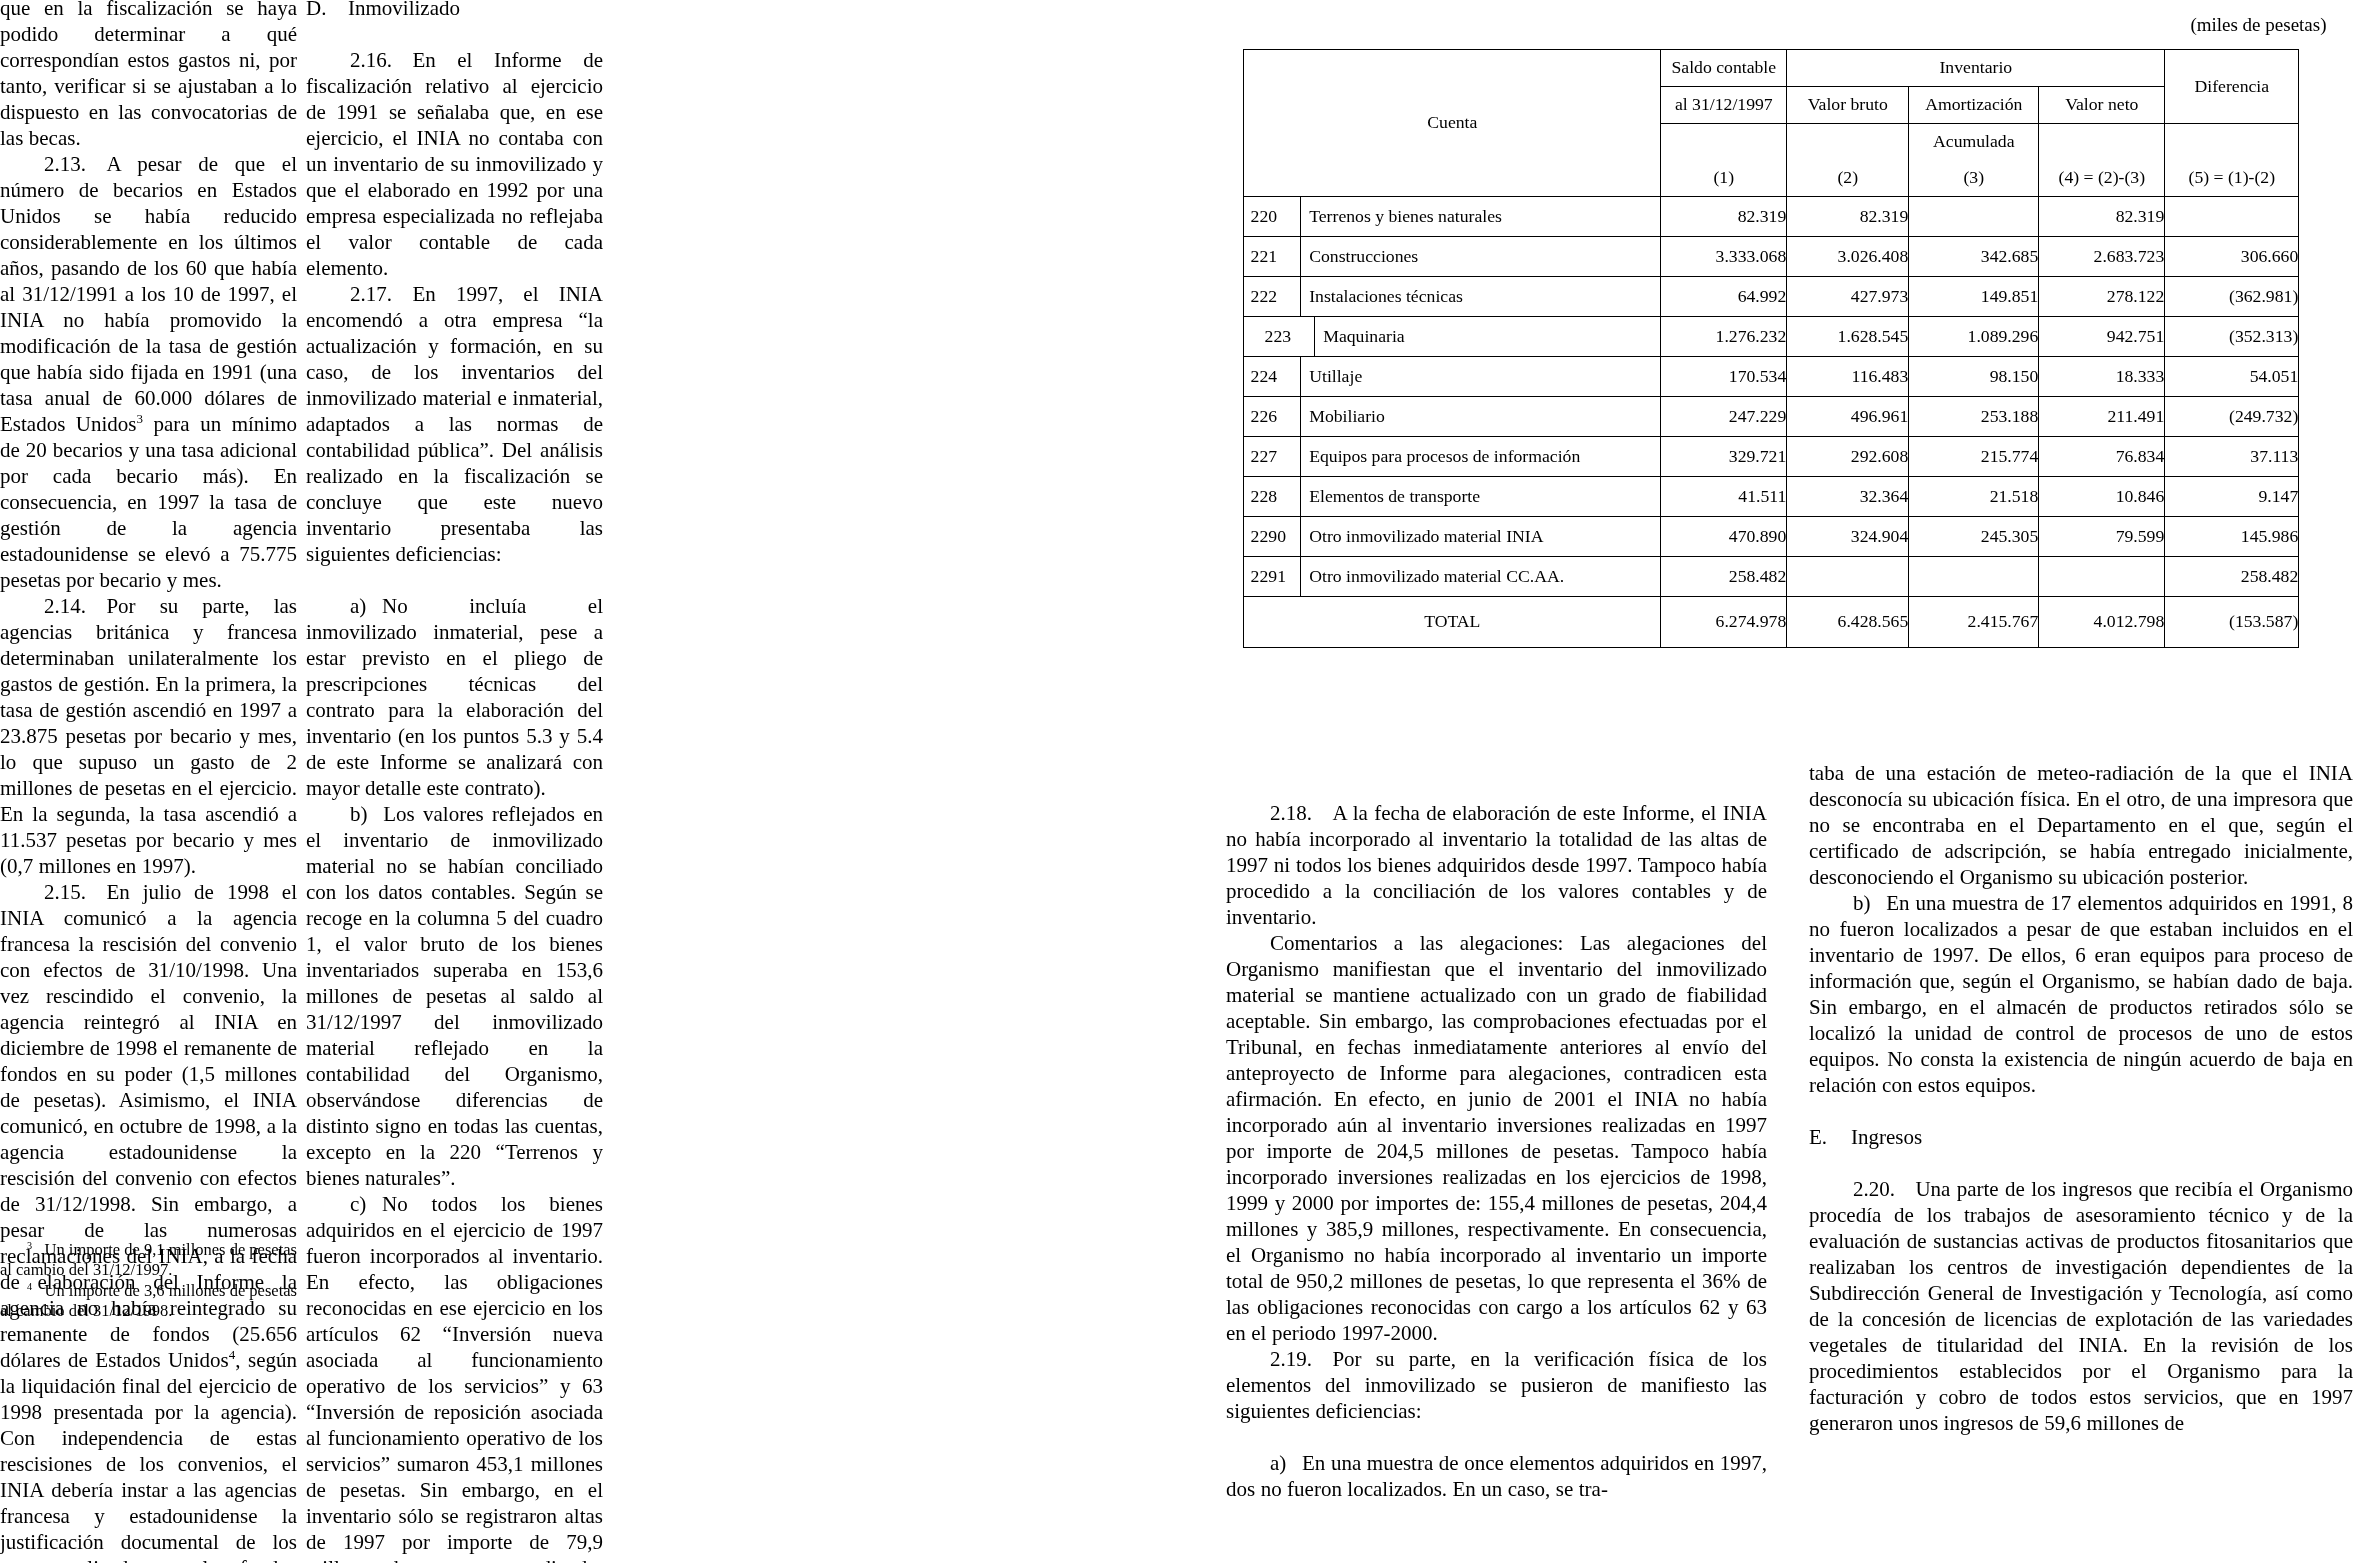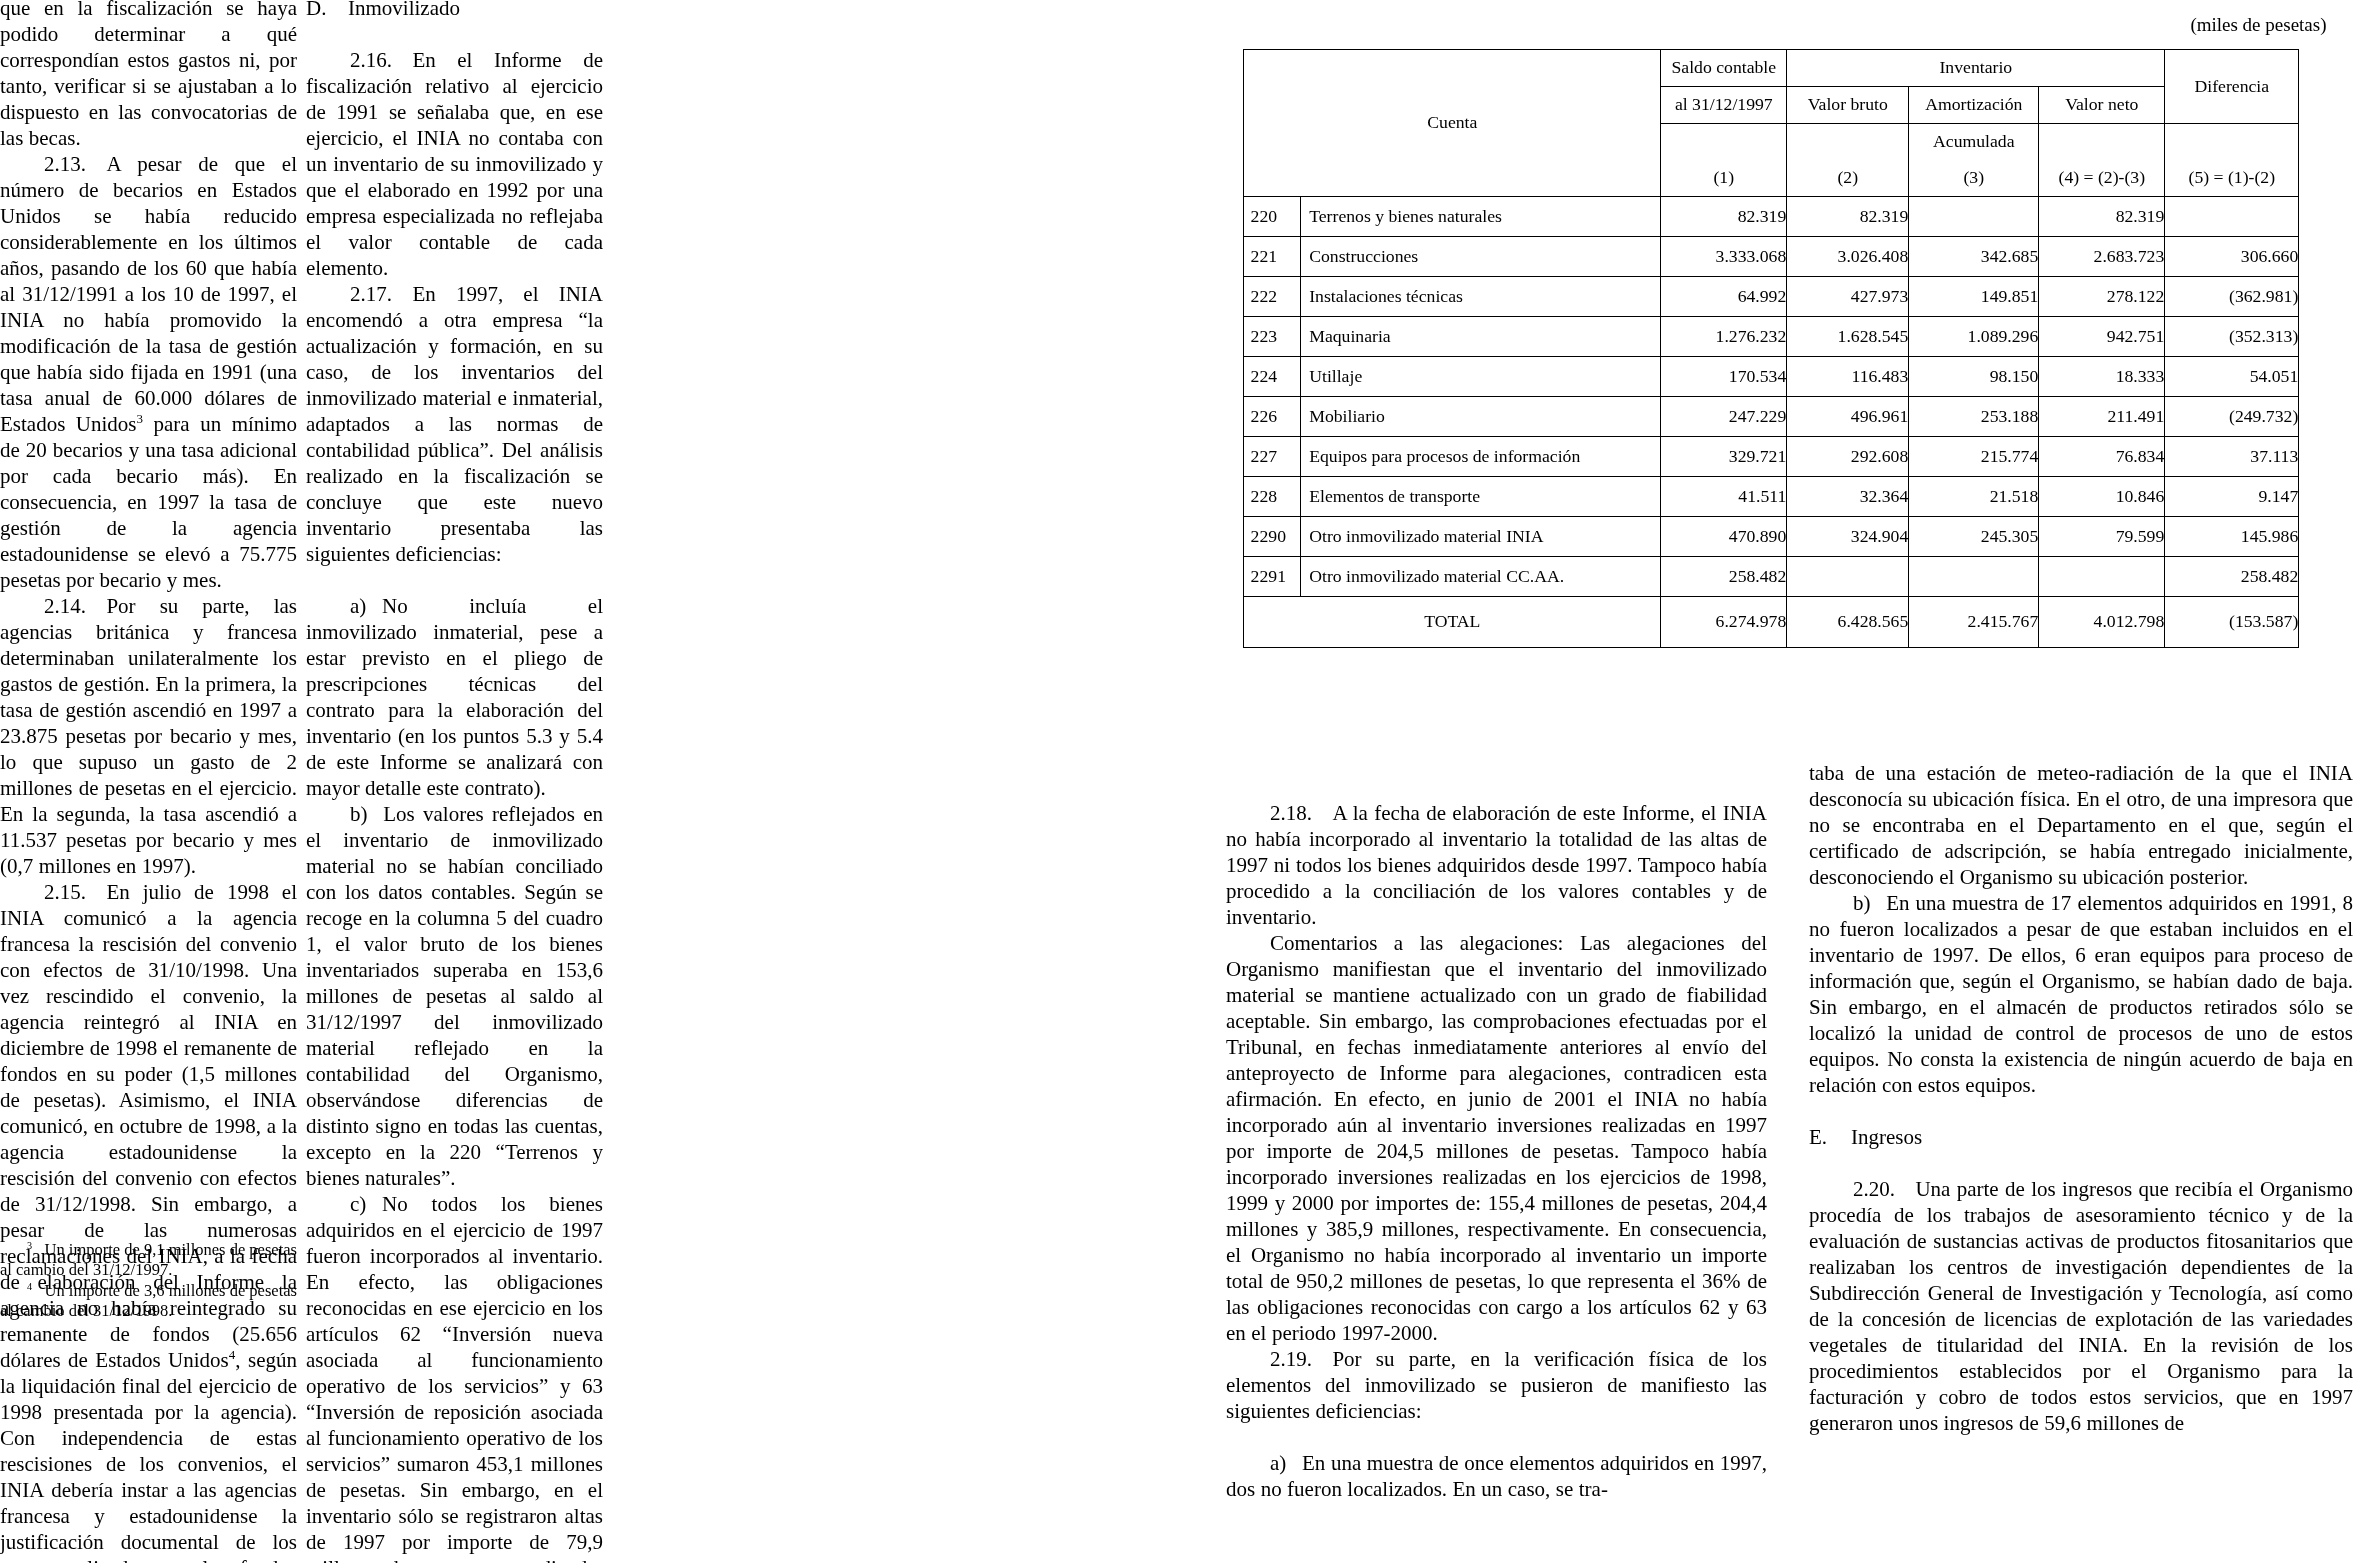--- a/index.html
+++ b/index.html
@@ -260,21 +260,21 @@
             </td>
           <td class="c-num">64.992</td>
           <td class="c-num">427.973</td>
           <td class="c-num">149.851</td>
           <td class="c-num">278.122</td>
           <td class="c-num">(362.981)</td>
         </tr>
         <tr class="body">
           <td class="c-cuenta" style="padding:0">
               <div style="display:flex;height:100%;">
-            <div class="c-code" style="border-right:0.8px solid #000;display:flex;align-items:center;box-sizing:border-box;padding-left:6.3px;width:57px;">223</div>
+            <div class="c-code" style="border-right:0.8px solid #000;display:flex;align-items:center;box-sizing:border-box;padding-left:6.3px;width:57px;margin-left:14px;">223</div>
             <div style="display:flex;align-items:center;padding-left:7.9px;flex:1;">Maquinaria</div>
           </div>
             </td>
           <td class="c-num">1.276.232</td>
           <td class="c-num">1.628.545</td>
           <td class="c-num">1.089.296</td>
           <td class="c-num">942.751</td>
           <td class="c-num">(352.313)</td>
         </tr>
         <tr class="body">

